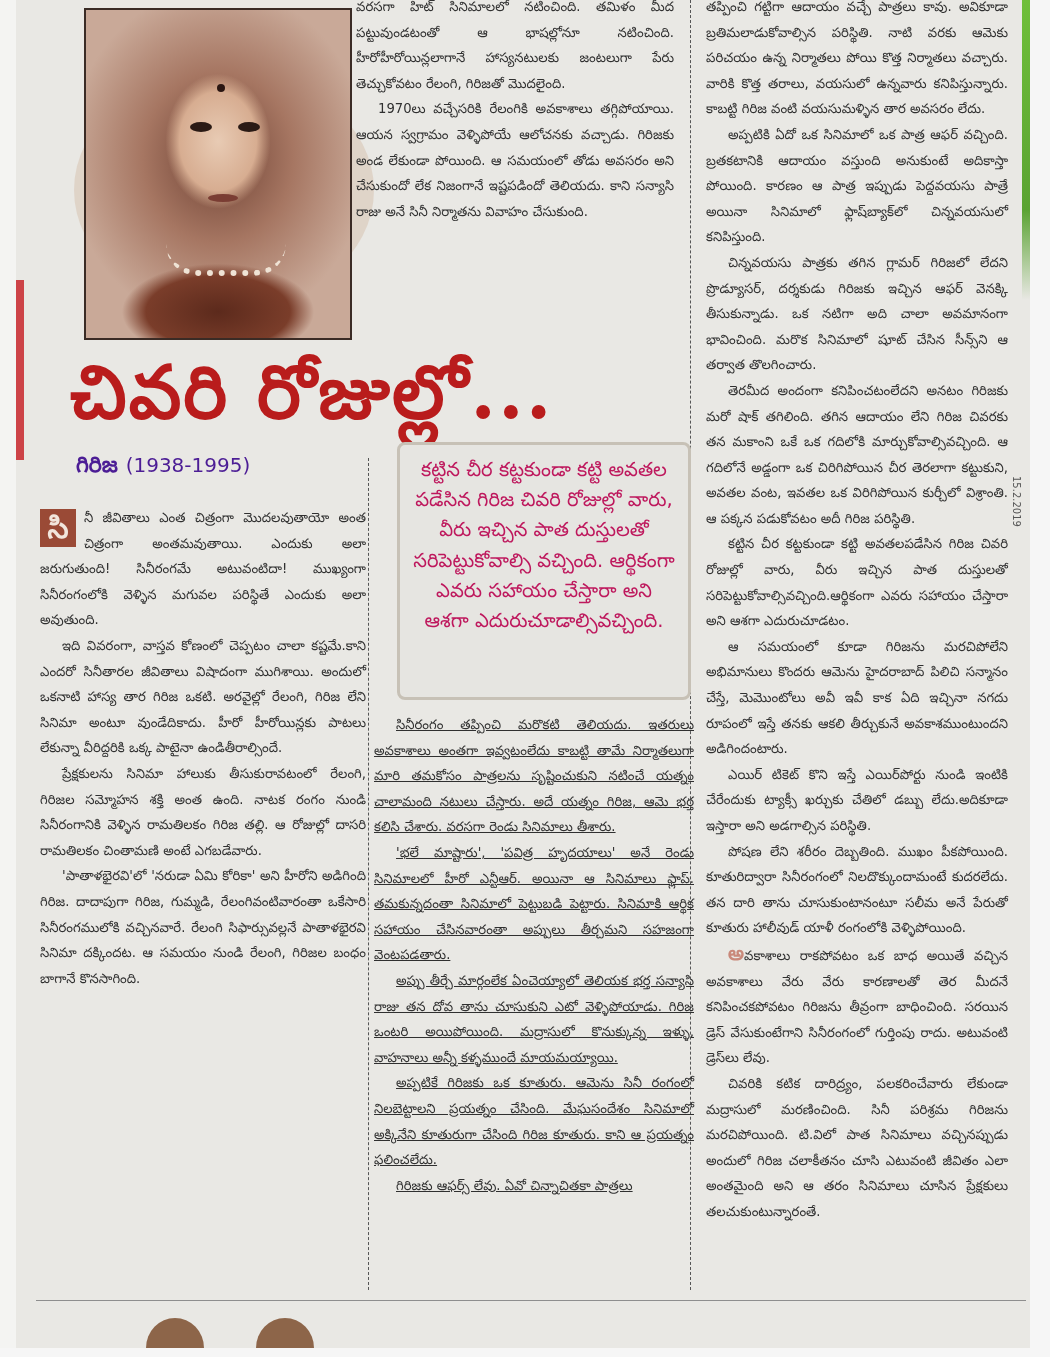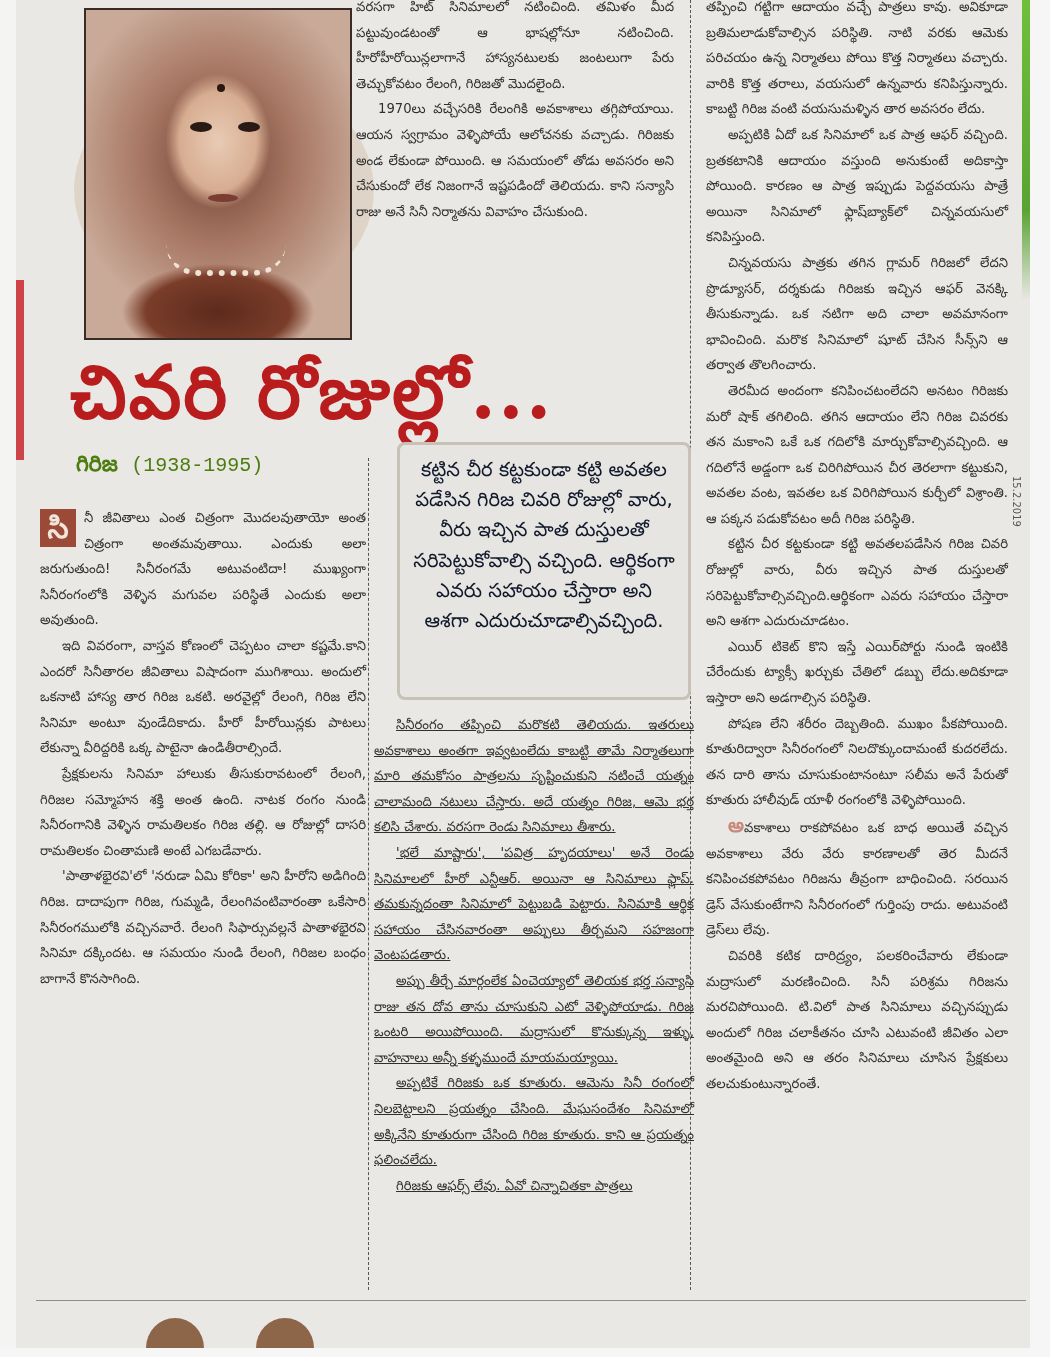--- a/index.html
+++ b/index.html
@@ -45,28 +45,28 @@
   .col-left { left:24px; top:505px; width:326px; }
   .col-mid { left:358px; top:712px; width:320px;text-decoration:underline; }
   .col-right { left:706px; top:-6px; width:300px; }
   .vrule { position:absolute; width:0; border-left:1px dashed #555; }
   .headline {
     position:absolute; left:54px; top:342px; width:630px; height:100px;
     font-family:"DejaVu Serif", serif; font-weight:bold; font-size:74px; line-height:100px;
     color:#b91c1c; letter-spacing:2px; white-space:nowrap;
   }
   .byline {
-    position:absolute; left:60px; top:452px; font-size:22px; font-weight:bold; color:#4d7c0f;font-family:Liberation Mono, monospace;
+    position:absolute; left:60px; top:452px; font-size:22px; font-weight:bold; color:#4c1d95;
   }
   .byline span.years { font-weight:normal; font-size:20px; }
   .quote {
     position:absolute; left:381px; top:442px; width:294px; height:258px;
     border:3px solid #c7c1b6; border-radius:8px; box-sizing:border-box;
     padding:10px 12px; text-align:center;
-    font-size:19.5px; line-height:30.2px; color:#0f172a;
+    font-size:19.5px; line-height:30.2px; color:#be185d;
     background:#e6e5e1;
   }
   .dropcap {
     float:left; width:36px; height:38px; margin:4px 8px 0 0;
     background:#9a4a36; color:#f2e6dc; font-size:30px; line-height:38px; text-align:center; font-weight:bold;
   }
   .dropcap2 { color:#c9897a; font-weight:bold; font-size:20px; }
   .dropcap3 { color:#a5604e; font-weight:bold; font-size:22px; }
   .datetab {
     position:absolute; left:1006px; top:476px; font-size:10px; color:#555;
@@ -128,20 +128,21 @@
     <p>అప్పటికే గిరిజకు ఒక కూతురు. ఆమెను సినీ రంగంలో నిలబెట్టాలని ప్రయత్నం చేసింది. మేఘసందేశం సినిమాలో అక్కినేని కూతురుగా చేసింది గిరిజ కూతురు. కాని ఆ ప్రయత్నం ఫలించలేదు.</p>
     <p>గిరిజకు ఆఫర్స్ లేవు. ఏవో చిన్నాచితకా పాత్రలు</p>
   </div>
 
   <div class="col col-right" style="left:690px; width:302px;">
     <p class="noind">తప్పించి గట్టిగా ఆదాయం వచ్చే పాత్రలు కావు. అవికూడా బ్రతిమలాడుకోవాల్సిన పరిస్థితి. నాటి వరకు ఆమెకు పరిచయం ఉన్న నిర్మాతలు పోయి కొత్త నిర్మాతలు వచ్చారు. వారికి కొత్త తరాలు, వయసులో ఉన్నవారు కనిపిస్తున్నారు. కాబట్టి గిరిజ వంటి వయసుమళ్ళిన తార అవసరం లేదు.</p>
     <p>అప్పటికి ఏదో ఒక సినిమాలో ఒక పాత్ర ఆఫర్ వచ్చింది. బ్రతకటానికి ఆదాయం వస్తుంది అనుకుంటే అదికాస్తా పోయింది. కారణం ఆ పాత్ర ఇప్పుడు పెద్దవయసు పాత్రే అయినా సినిమాలో ఫ్లాష్‌బ్యాక్‌లో చిన్నవయసులో కనిపిస్తుంది.</p>
     <p>చిన్నవయసు పాత్రకు తగిన గ్లామర్ గిరిజలో లేదని ప్రొడ్యూసర్, దర్శకుడు గిరిజకు ఇచ్చిన ఆఫర్ వెనక్కి తీసుకున్నాడు. ఒక నటిగా అది చాలా అవమానంగా భావించింది. మరొక సినిమాలో షూట్ చేసిన సీన్స్‌ని ఆ తర్వాత తొలగించారు.</p>
     <p>తెరమీద అందంగా కనిపించటంలేదని అనటం గిరిజకు మరో షాక్ తగిలింది. తగిన ఆదాయం లేని గిరిజ చివరకు తన మకాంని ఒకే ఒక గదిలోకి మార్చుకోవాల్సివచ్చింది. ఆ గదిలోనే అడ్డంగా ఒక చిరిగిపోయిన చీర తెరలాగా కట్టుకుని, అవతల వంట, ఇవతల ఒక విరిగిపోయిన కుర్చీలో విశ్రాంతి. ఆ పక్కన పడుకోవటం అదీ గిరిజ పరిస్థితి.</p>
     <p>కట్టిన చీర కట్టకుండా కట్టి అవతలపడేసిన గిరిజ చివరి రోజుల్లో వారు, వీరు ఇచ్చిన పాత దుస్తులతో సరిపెట్టుకోవాల్సివచ్చింది.ఆర్థికంగా ఎవరు సహాయం చేస్తారా అని ఆశగా ఎదురుచూడటం.</p>
+    <p>ఆ సమయంలో కూడా గిరిజను మరచిపోలేని అభిమానులు కొందరు ఆమెను హైదరాబాద్ పిలిచి సన్మానం చేస్తే, మెమొంటోలు అవీ ఇవీ కాక ఏది ఇచ్చినా నగదు రూపంలో ఇస్తే తనకు ఆకలి తీర్చుకునే అవకాశముంటుందని అడిగిందంటారు.</p>
     <p>ఎయిర్ టికెట్ కొని ఇస్తే ఎయిర్‌పోర్టు నుండి ఇంటికి చేరేందుకు ట్యాక్సీ ఖర్చుకు చేతిలో డబ్బు లేదు.అదికూడా ఇస్తారా అని అడగాల్సిన పరిస్థితి.</p>
     <p>పోషణ లేని శరీరం దెబ్బతింది. ముఖం పీకపోయింది. కూతురిద్వారా సినీరంగంలో నిలదొక్కుందామంటే కుదరలేదు. తన దారి తాను చూసుకుంటానంటూ సలీమ అనే పేరుతో కూతురు హాలీవుడ్ యాళీ రంగంలోకి వెళ్ళిపోయింది.</p>
     <p><span class="dropcap2">అ</span><span>వకాశాలు రాకపోవటం ఒక బాధ అయితే వచ్చిన అవకాశాలు వేరు వేరు కారణాలతో తెర మీదనే కనిపించకపోవటం గిరిజను తీవ్రంగా బాధించింది. సరయిన డ్రెస్ వేసుకుంటేగాని సినీరంగంలో గుర్తింపు రాదు. అటువంటి డ్రెస్‌లు లేవు.</span></p>
     <p>చివరికి కటిక దారిద్ర్యం, పలకరించేవారు లేకుండా మద్రాసులో మరణించింది. సినీ పరిశ్రమ గిరిజను మరచిపోయింది. టి.విలో పాత సినిమాలు వచ్చినప్పుడు అందులో గిరిజ చలాకీతనం చూసి ఎటువంటి జీవితం ఎలా అంతమైంది అని ఆ తరం సినిమాలు చూసిన ప్రేక్షకులు తలచుకుంటున్నారంతే.</p>
   </div>
 
   <div class="datetab">15.2.2019</div>
   <div class="pagebadge">7</div>
 
   <div class="footrule"></div>

